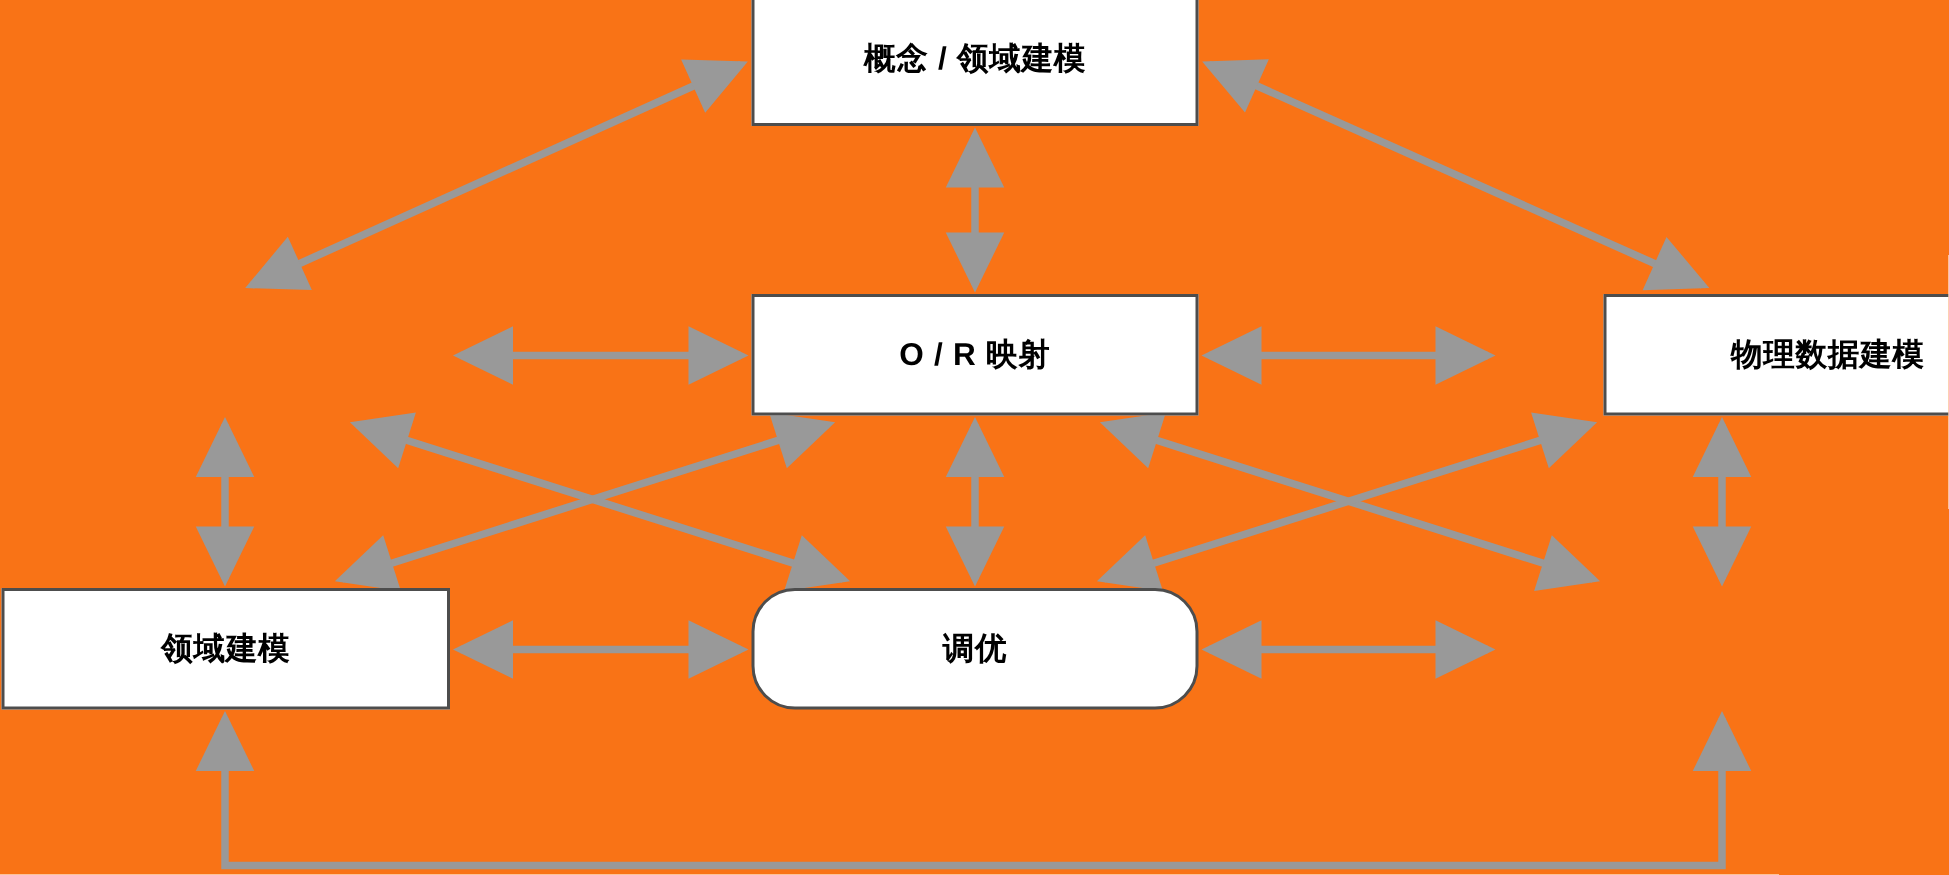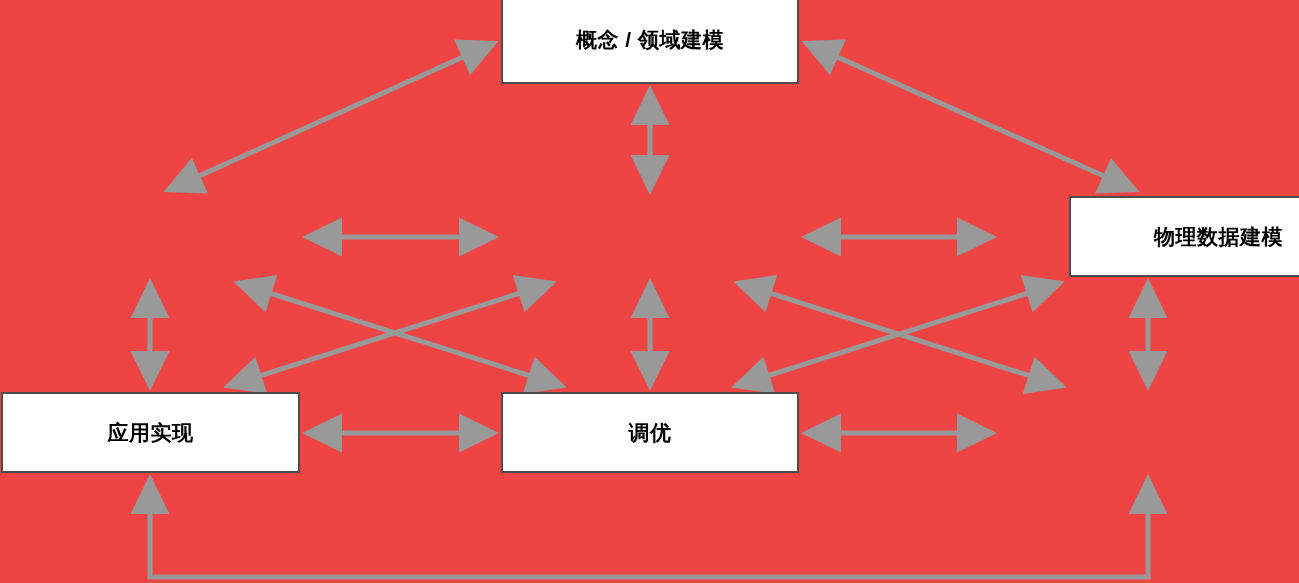--- a/index.html
+++ b/index.html
@@ -7,21 +7,21 @@
     padding: 0;
     background: #ffffff;
   }
   body {
     font-family: "Liberation Sans", "DejaVu Sans", sans-serif;
   }
   #diagram-root {
     position: relative;
     width: 1299px;
     height: 583px;
-    background: #ef4444;
+    background: #f97316;
     overflow: hidden;
   }
   #edge-layer {
     position: absolute;
     left: 0;
     top: 0;
     width: 1299px;
     height: 583px;
   }
   .node {
@@ -90,27 +90,30 @@
 
       <path d="M150,479 L150,577 L1148,577 L1148,479"></path>
     </g>
   </svg>
 
   <div class="node" style="left:501px; top:-6px; width:298px; height:90px;">
     <span class="node-label">概念 / 领域建模</span>
   </div>
 
 
+  <div class="node" style="left:501px; top:196px; width:298px; height:81px;">
+    <span class="node-label latin-mix">O / R 映射</span>
+  </div>
 
   <div class="node" style="left:1057px; top:196px; width:299px; height:81px;margin-left:12px;">
     <span class="node-label">物理数据建模</span>
   </div>
 
   <div class="node" style="left:1px; top:392px; width:299px; height:81px;">
-    <span class="node-label">应用实现</span>
+    <span class="node-label">领域建模</span>
   </div>
 
-  <div class="node" style="left:501px; top:392px; width:298px; height:81px;">
+  <div class="node" style="left:501px; top:392px; width:298px; height:81px;border-radius:29px;">
     <span class="node-label">调优</span>
   </div>
 
 
 </div>
 
 </body></html>

